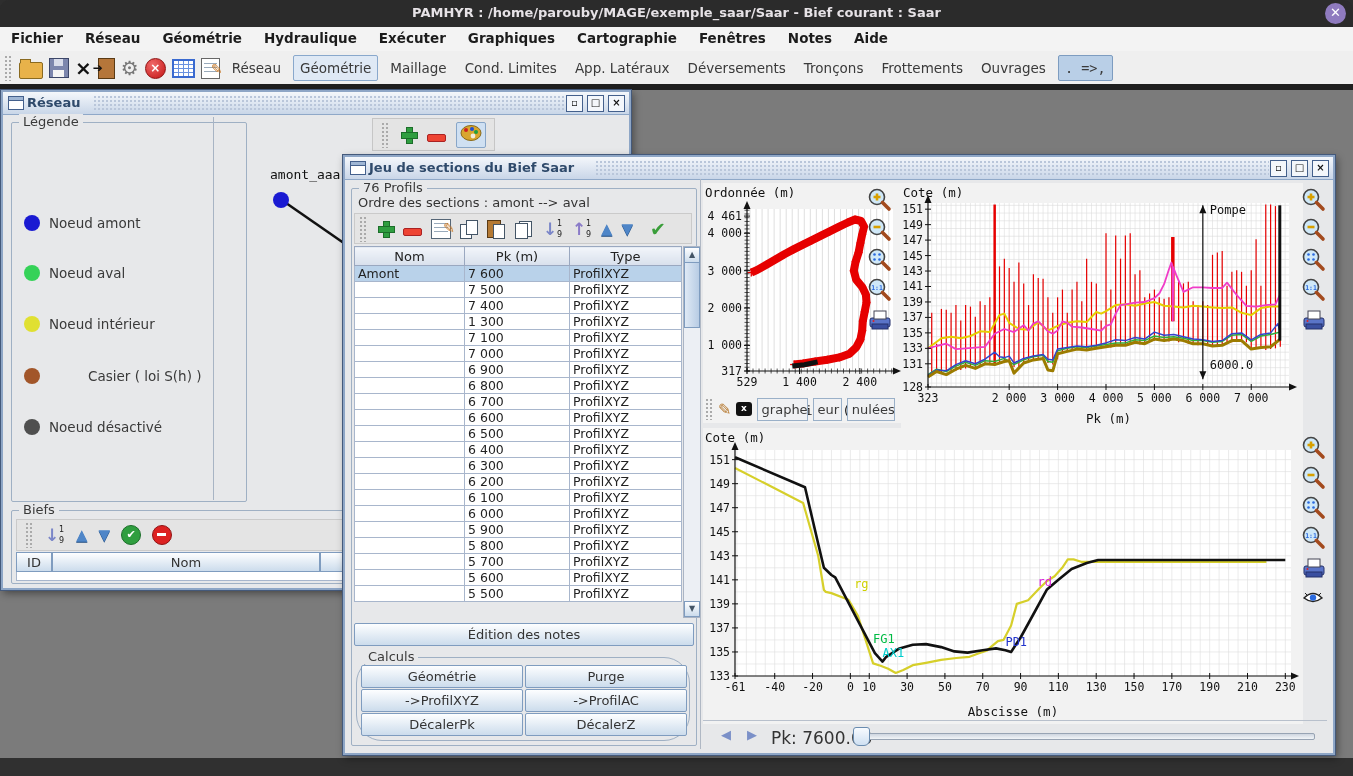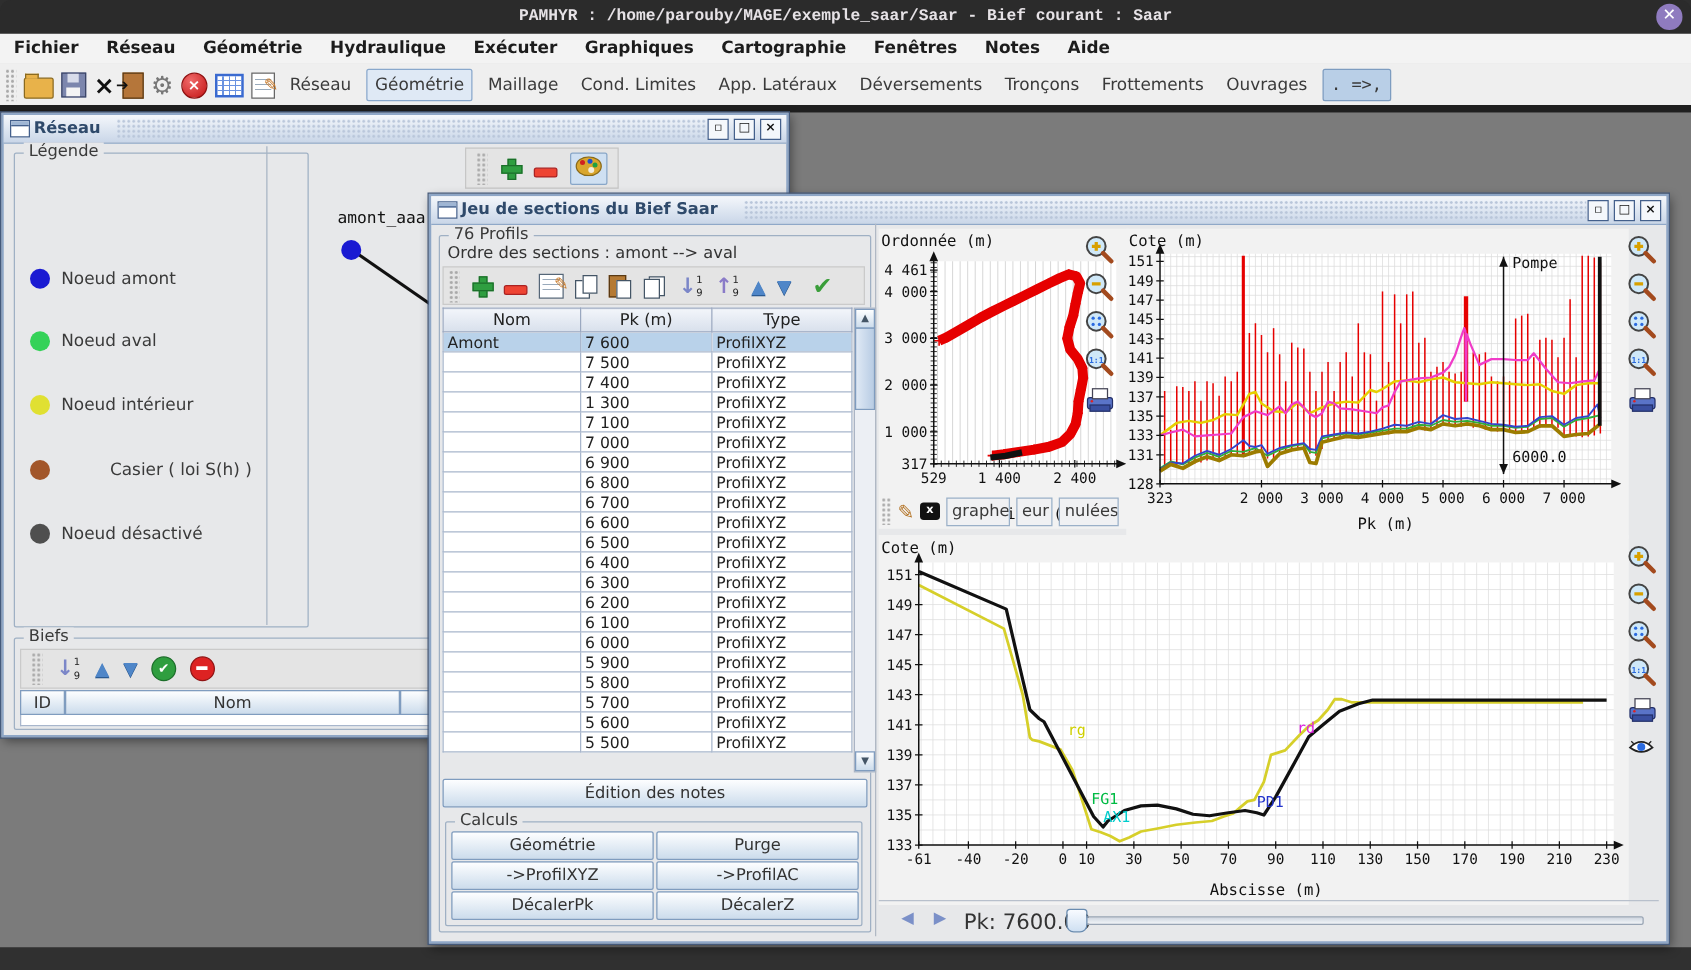--- a/index.html
+++ b/index.html
@@ -1,19 +1,19 @@
 <!DOCTYPE html>
 <html><head>
 <meta charset="utf-8">
 <style>
   html,body{margin:0;padding:0;background:#222;}
   #root{position:relative;width:1353px;height:776px;background:#2e2e2e;font-family:"DejaVu Sans",sans-serif;overflow:hidden;}
   
   .titlebar{position:absolute;left:0;top:0;width:100%;height:27px;background:#2b2b2b;border-radius:9px 9px 0 0;}
-  .titlebar .t{position:absolute;left:0;right:0;top:5px;text-align:center;color:#e6e2e6;font-size:13px;font-weight:bold;font-family:Liberation Mono, monospace;}
+  .titlebar .t{position:absolute;left:0;right:0;top:5px;text-align:center;color:#e6e2e6;font-size:13px;font-weight:bold;}
   .closebtn{position:absolute;right:7px;top:3px;width:21px;height:21px;border-radius:50%;background:#8f7bbf;color:#fff;font-size:13px;line-height:20px;text-align:center;font-weight:bold;}
   .menubar{position:absolute;left:0;top:27px;width:100%;height:24px;background:#f3f3f3;border-bottom:1px solid #dcdcdc;}
   .menubar span{display:inline-block;padding:3px 11px 0 11px;font-size:13.5px;font-weight:bold;color:#1c1c1c;}
   .toolbar{position:absolute;left:0;top:51px;width:100%;height:33px;background:#efefef;}
   .grip{width:9px;height:26px;background:radial-gradient(#aaa 1px,transparent 1.3px);background-size:4px 4px;display:inline-block;}
   .tbrow{position:absolute;left:4px;top:3px;height:28px;display:flex;align-items:center;gap:6px;}
   .tbtxt{font-size:13.5px;color:#3a3a3a;padding:4px 6px;}
   .tbtxt.sel{background:#dfe9f5;border:1px solid #89a8cc;border-radius:2px;}
   .tbtxt.sel2{background:#b9cfe7;border:1px solid #7d9cc0;border-radius:2px;font-family:"DejaVu Sans Mono",monospace;}
   .darkstrip{position:absolute;left:0;top:84px;width:100%;height:6px;background:#1f1f1f;}
@@ -377,21 +377,21 @@
                 <td>ProfilXYZ</td>
               </tr>
             </tbody>
         </table>
         <div class="scrollv" style="left:331px;top:57px;height:370px;">
           <div class="ab" style="top:0;">▲</div>
           <div class="thumb" style="top:15px;height:64px;"></div>
           <div class="ab" style="bottom:0;">▼</div>
         </div>
         <div class="btn3d" style="position:absolute;left:2px;top:434px;width:338px;height:21px;line-height:21px;">Édition des notes</div>
-        <div class="gbox" style="left:4px;top:468px;width:332px;height:82px;">
+        <div class="gbox" style="left:4px;top:468px;width:332px;height:82px;border-radius:26px;">
           <div class="glabel">Calculs</div>
           <div class="btn3d" style="position:absolute;left:4px;top:7px;width:160px;height:21px;line-height:21px;">Géométrie</div>
           <div class="btn3d" style="position:absolute;left:168px;top:7px;width:160px;height:21px;line-height:21px;">Purge</div>
           <div class="btn3d" style="position:absolute;left:4px;top:31px;width:160px;height:21px;line-height:21px;">-&gt;ProfilXYZ</div>
           <div class="btn3d" style="position:absolute;left:168px;top:31px;width:160px;height:21px;line-height:21px;">-&gt;ProfilAC</div>
           <div class="btn3d" style="position:absolute;left:4px;top:55px;width:160px;height:21px;line-height:21px;">DécalerPk</div>
           <div class="btn3d" style="position:absolute;left:168px;top:55px;width:160px;height:21px;line-height:21px;">DécalerZ</div>
         </div>
       </div>
 

